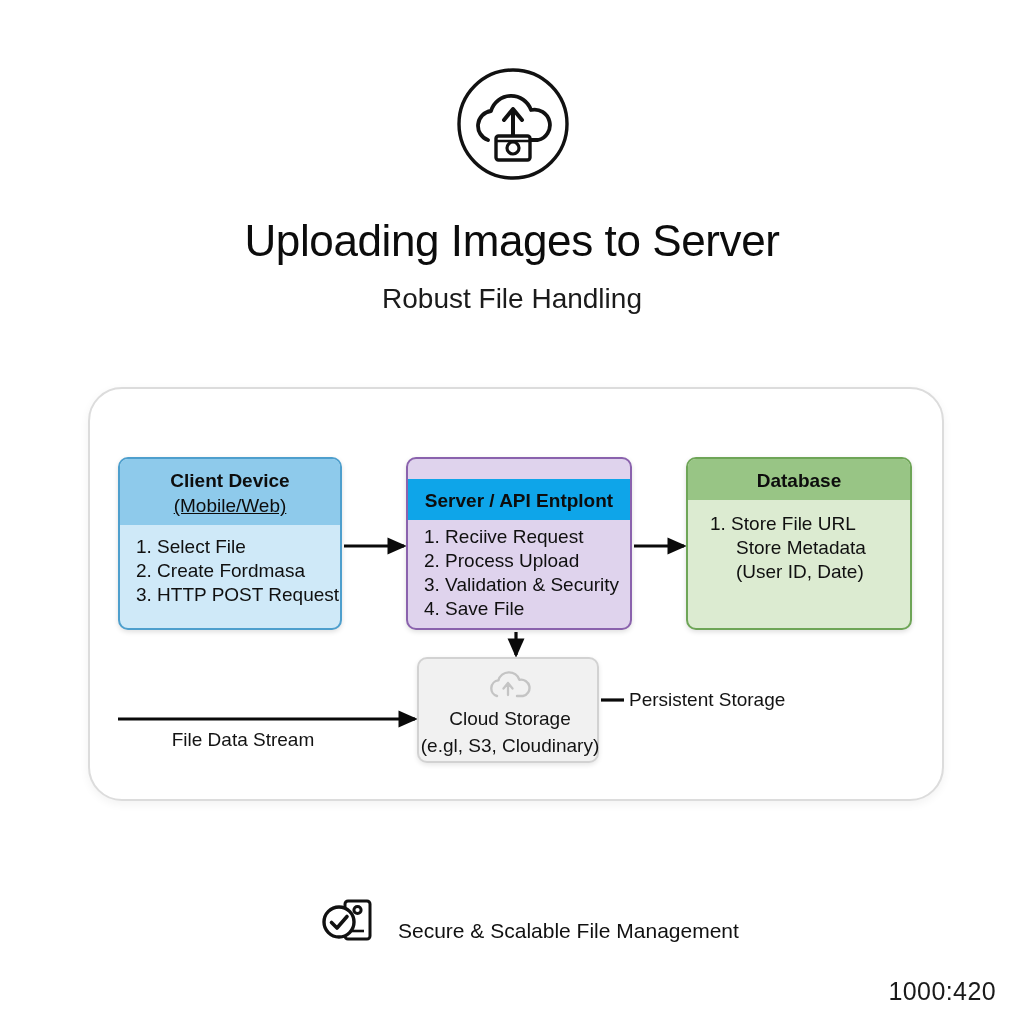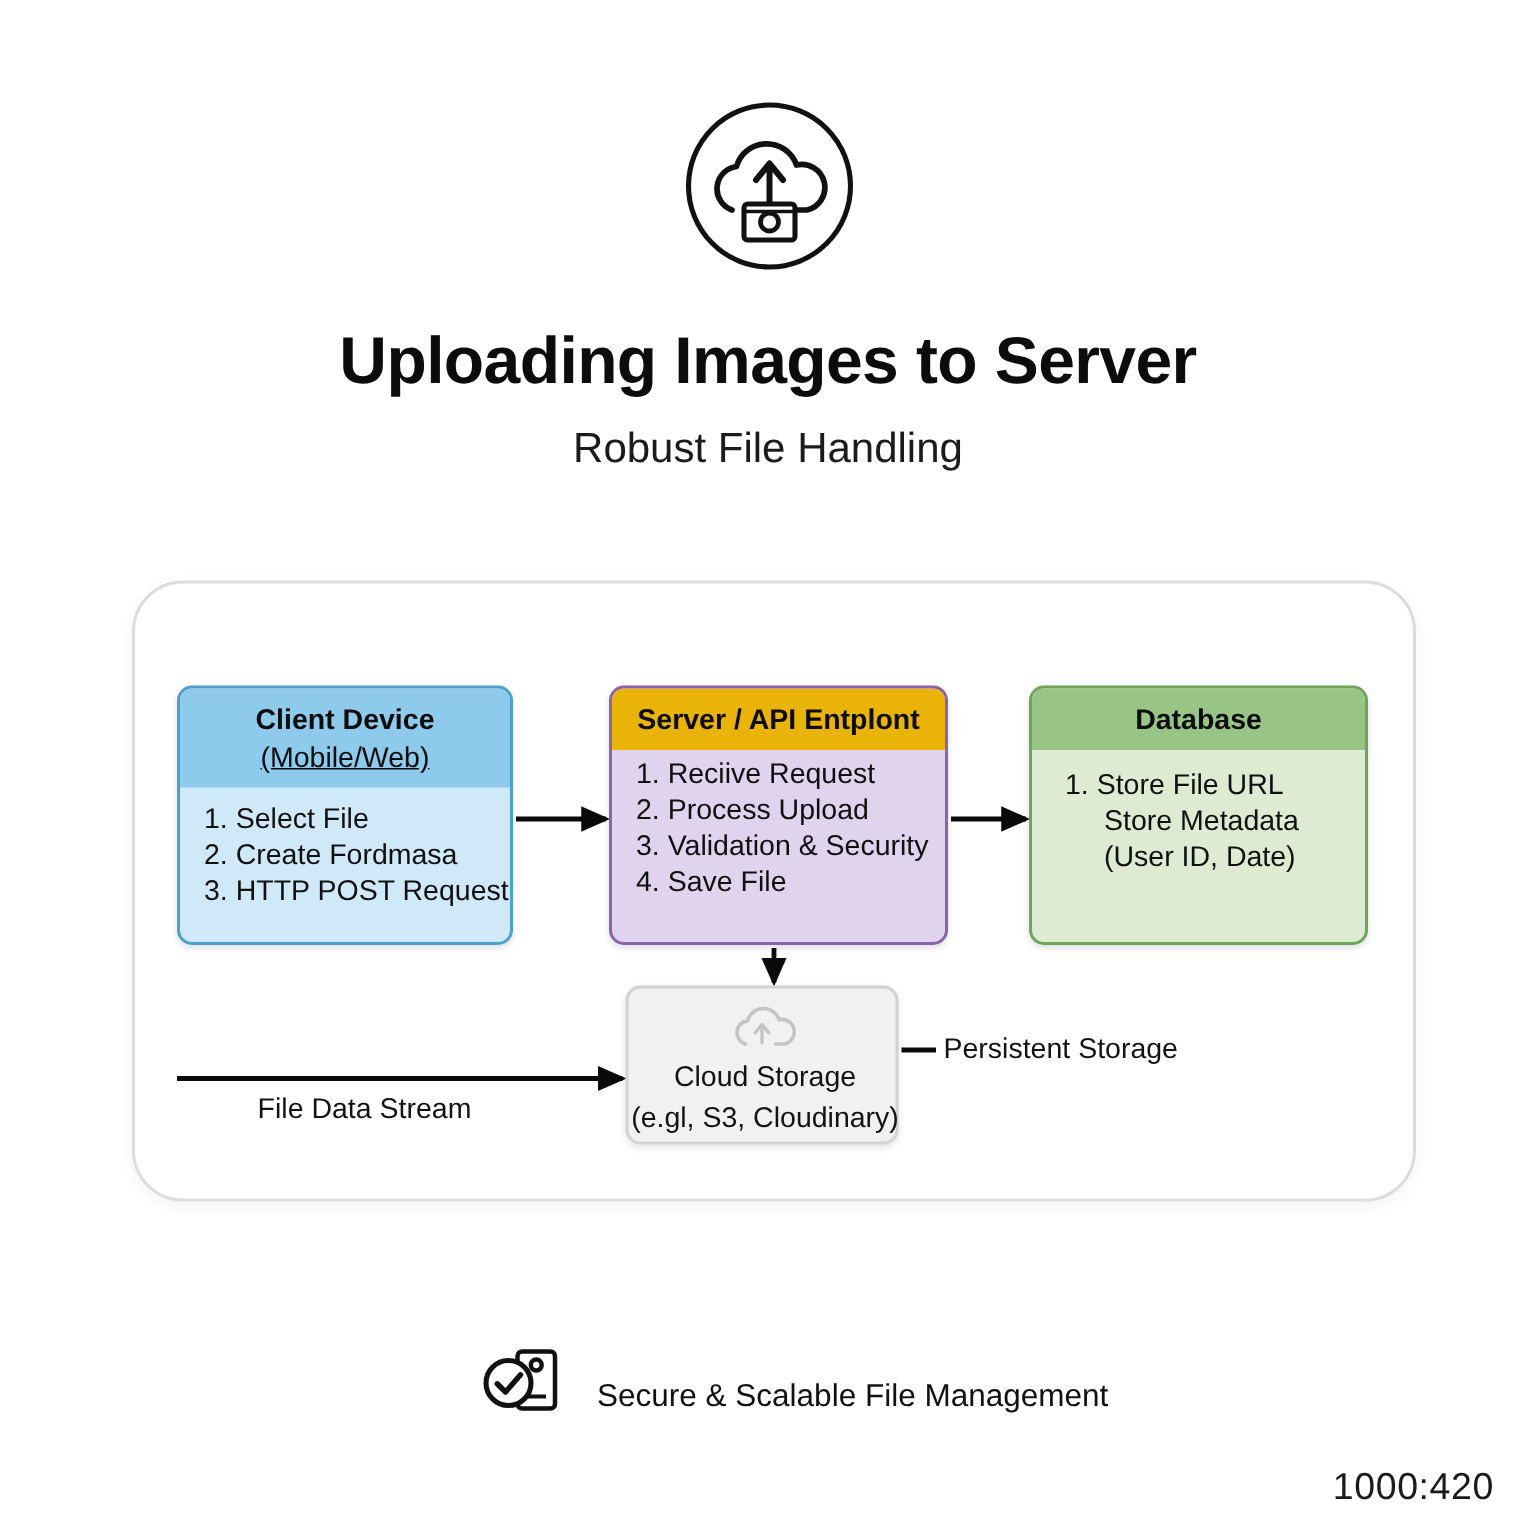--- a/index.html
+++ b/index.html
@@ -27,21 +27,21 @@
   }
 
   
   #page-title {
     position: absolute;
     left: 0;
     top: 216px;
     width: 1024px;
     text-align: center;
     font-size: 44px;
-    font-weight: bold;
+    font-weight: normal;
     letter-spacing: -0.4px;
     color: #0c0c0c;
   }
   #page-subtitle {
     position: absolute;
     left: 0;
     top: 283px;
     width: 1024px;
     text-align: center;
     font-size: 28px;
@@ -108,21 +108,21 @@
 
   
   #node-server {
     left: 406px;
     top: 457px;
     width: 226px;
     height: 173px;
     border: 2px solid #8a62ad;
     background: #dfd3ed;
   }
-  #node-server .node-header { background: #eab308; }
+  #node-server .node-header { background: #0ea5e9; margin-top: 20px; }
   #node-server .node-body { padding-top: 5px; }
 
   
   #node-database {
     left: 686px;
     top: 457px;
     width: 226px;
     height: 173px;
     border: 2px solid #6ea557;
     background: #dcebd1;

